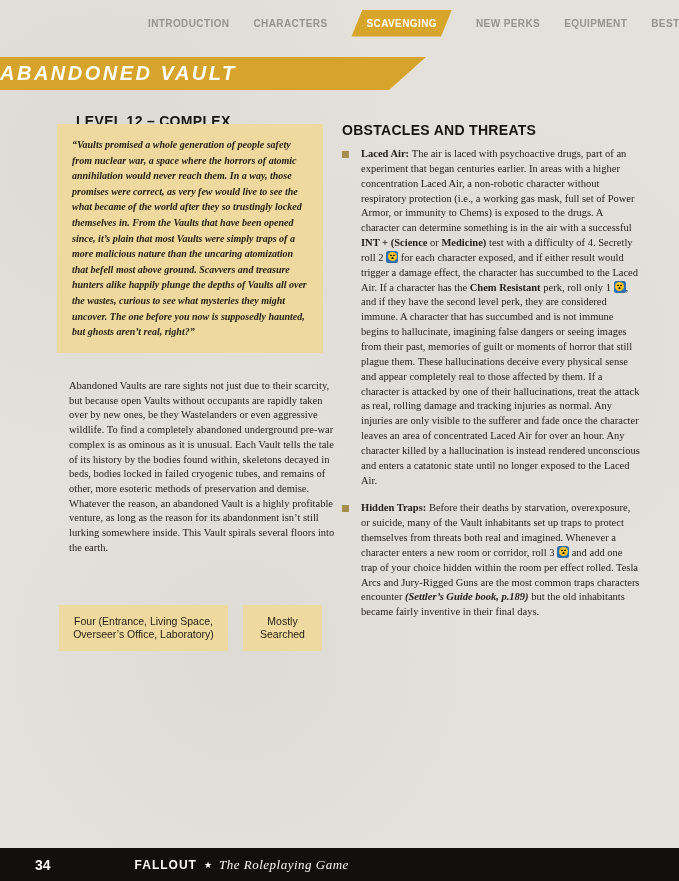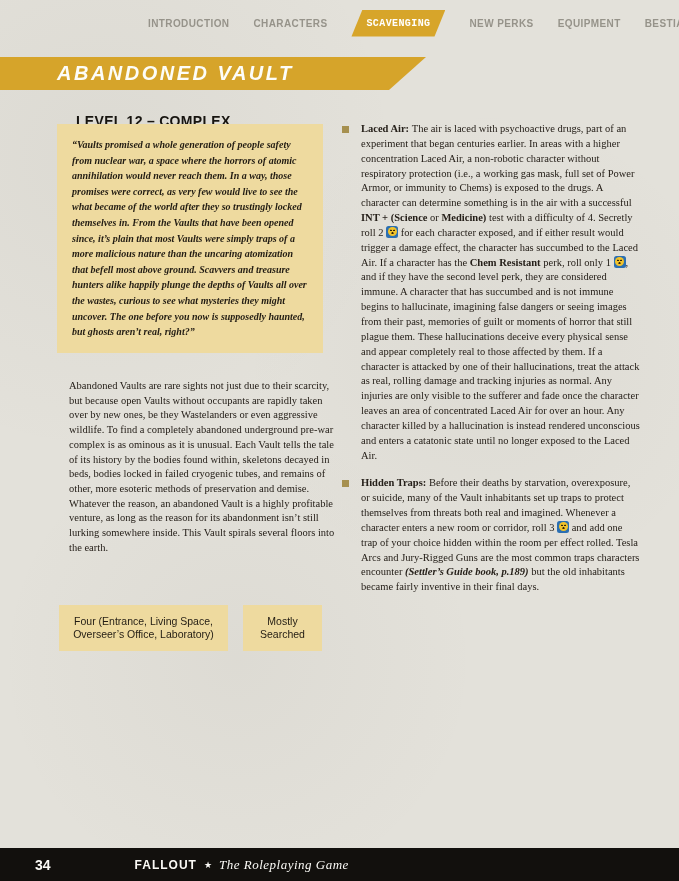--- a/index.html
+++ b/index.html
@@ -12,27 +12,26 @@
       #e3e1da;
     font-family:"Liberation Serif", serif;color:#26201a;
   }
   
   .nav{position:absolute;top:9px;left:148px;height:28px;display:flex;align-items:center;gap:24px;
        font-family:"Liberation Sans", sans-serif;font-weight:bold;font-size:10px;letter-spacing:.4px;color:#96938a;}
   .nav-item{white-space:nowrap;cursor:default;}
   .nav-item.active{
     background:#d7a52a;color:#fff;padding:8px 15px;
     clip-path:polygon(11px 0,100% 0,calc(100% - 11px) 100%,0 100%);
-    font-family:Liberation Mono, monospace;
   }
   
   .banner{position:absolute;top:57px;left:0;width:426px;height:33px;background:#d6a42a;
     clip-path:polygon(0 0,100% 0,calc(100% - 37px) 100%,0 100%);display:flex;align-items:center;}
   .banner-title{margin:0;font-family:"Liberation Sans", sans-serif;font-weight:bold;font-style:italic;
-    color:#fdfdf8;font-size:20px;letter-spacing:2.5px;padding-left:57px;}
+    color:#fdfdf8;font-size:20px;letter-spacing:2.5px;}
   .section-title{position:absolute;top:96px;left:59px;margin:17px;font-family:"Liberation Sans", sans-serif;
     font-weight:bold;font-size:14px;letter-spacing:.3px;color:#17140f;}
   
   .quote{position:absolute;top:124px;left:57px;width:266px;box-sizing:border-box;background:#eeda9f;
     padding:13px 15px;font-style:italic;font-weight:bold;font-size:10px;line-height:15.6px;color:#221c13;}
   
   .intro{position:absolute;top:367px;left:57px;width:268px;margin:12px;font-size:10.5px;line-height:14.7px;}
   
   .zones-table{position:absolute;top:603px;left:59px;width:263px;font-family:"Liberation Sans", sans-serif;}
   .thead{display:flex;background:#14110e;color:#fff;font-weight:bold;font-size:10px;letter-spacing:.4px;
@@ -95,20 +94,21 @@
   <p class="intro">Abandoned Vaults are rare sights not just due to their scarcity, but because open Vaults without occupants are rapidly taken over by new ones, be they Wastelanders or even aggressive wildlife. To find a completely abandoned underground pre-war complex is as ominous as it is unusual. Each Vault tells the tale of its history by the bodies found within, skeletons decayed in beds, bodies locked in failed cryogenic tubes, and remains of other, more esoteric methods of preservation and demise. Whatever the reason, an abandoned Vault is a highly profitable venture, as long as the reason for its abandonment isn’t still lurking somewhere inside. This Vault spirals several floors into the earth.</p>
 
   <div class="zones-table">
     <div class="tbody">
       <div class="td td1">Four (Entrance, Living Space, Overseer’s Office, Laboratory)</div>
       <div class="td td2">Mostly Searched</div>
     </div>
   </div>
 
   <section class="right">
+    <h2 class="obstacles-heading">OBSTACLES AND THREATS</h2>
     <div class="obstacle">
       <span class="bullet"></span>
       <span><span class="b">Laced Air: </span><span>The air is laced with psychoactive drugs, part of an experiment that began centuries earlier. In areas with a higher concentration Laced Air, a non-robotic character without respiratory protection (i.e., a working gas mask, full set of Power Armor, or immunity to Chems) is exposed to the drugs. A character can determine something is in the air with a successful </span><span class="b">INT + (Science </span><span>or </span><span class="b">Medicine) </span><span>test with a difficulty of 4. Secretly roll 2 </span><span class="die"><span class="die-face"></span></span><span> for each character exposed, and if either result would trigger a damage effect, the character has succumbed to the Laced Air. If a character has the </span><span class="b">Chem Resistant </span><span>perk, roll only 1 </span><span class="die"><span class="die-face"></span></span><span>, and if they have the second level perk, they are considered immune. A character that has succumbed and is not immune begins to hallucinate, imagining false dangers or seeing images from their past, memories of guilt or moments of horror that still plague them. These hallucinations deceive every physical sense and appear completely real to those affected by them. If a character is attacked by one of their hallucinations, treat the attack as real, rolling damage and tracking injuries as normal. Any injuries are only visible to the sufferer and fade once the character leaves an area of concentrated Laced Air for over an hour. Any character killed by a hallucination is instead rendered unconscious and enters a catatonic state until no longer exposed to the Laced Air.</span></span>
     </div>
     <div class="obstacle">
       <span class="bullet"></span>
       <span><span class="b">Hidden Traps: </span><span>Before their deaths by starvation, overexposure, or suicide, many of the Vault inhabitants set up traps to protect themselves from threats both real and imagined. Whenever a character enters a new room or corridor, roll 3 </span><span class="die"><span class="die-face"></span></span><span> and add one trap of your choice hidden within the room per effect rolled. Tesla Arcs and Jury-Rigged Guns are the most common traps characters encounter </span><span class="b i">(Settler’s Guide book, p.189)</span><span> but the old inhabitants became fairly inventive in their final days.</span></span>
     </div>
   </section>
 

